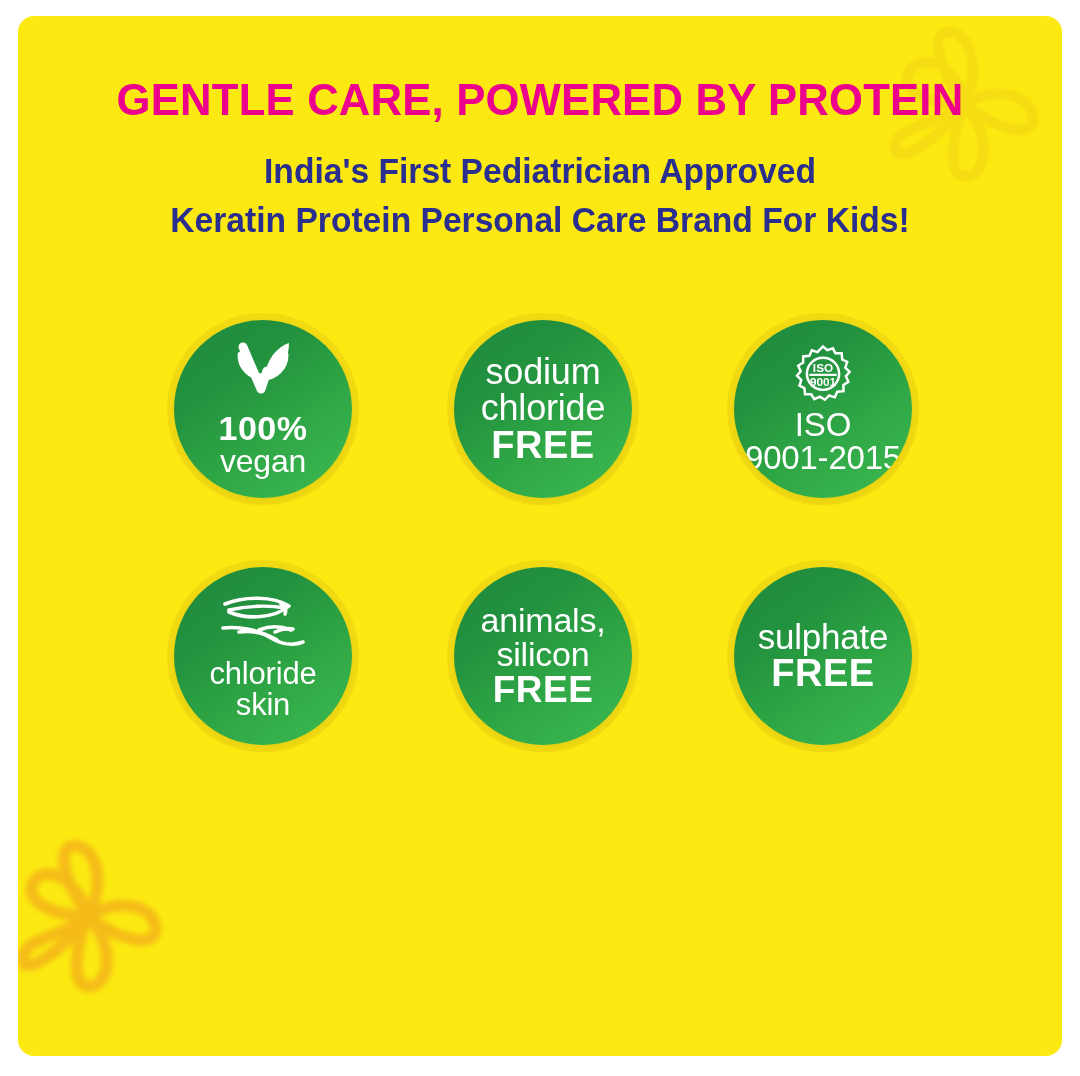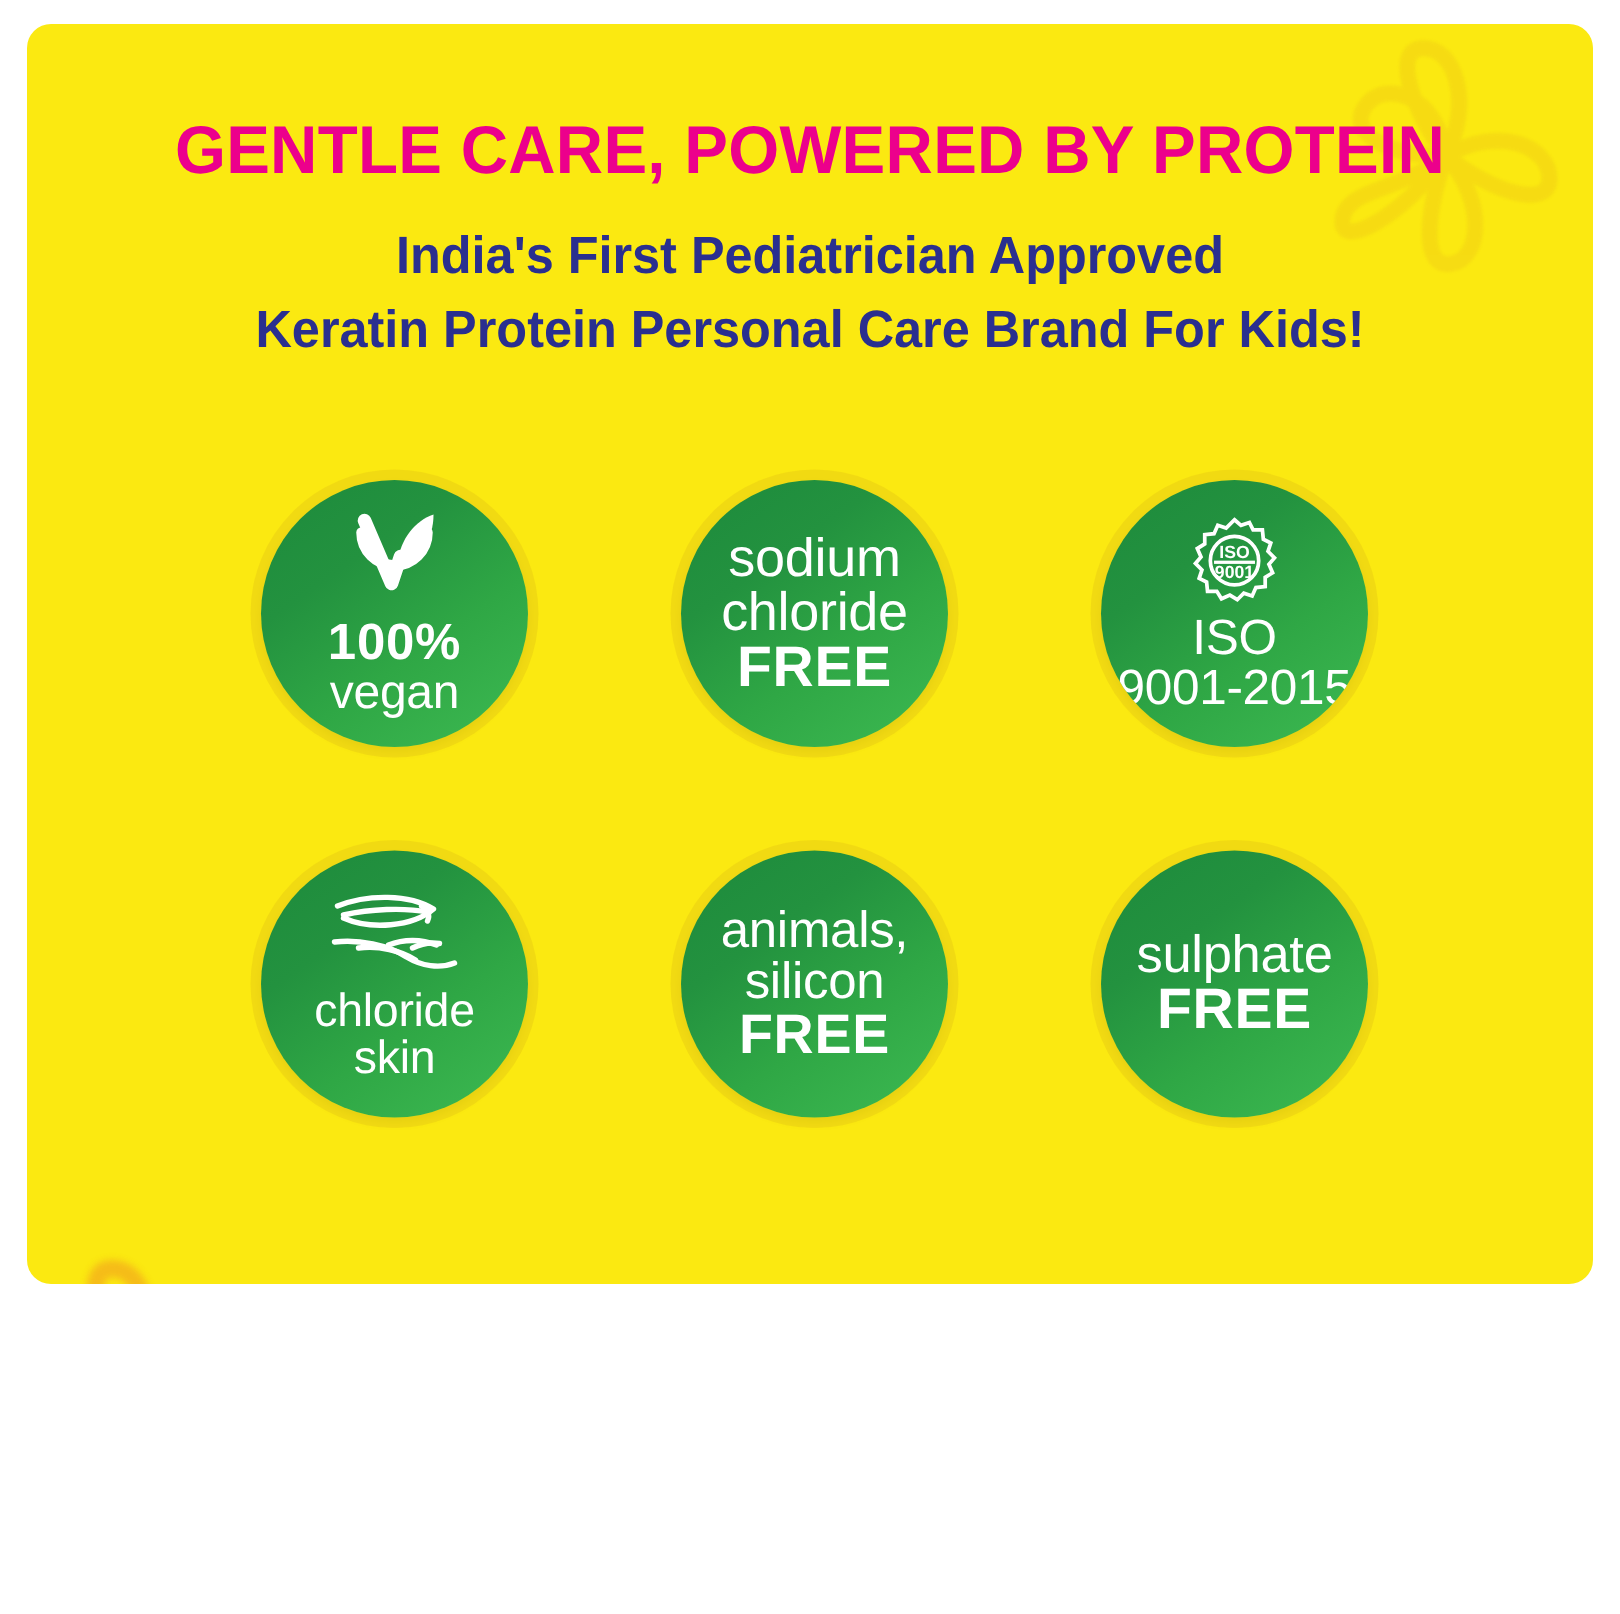--- a/index.html
+++ b/index.html
@@ -6,21 +6,21 @@
   html,body{
     width:1080px; height:1076px;
     background:#ffffff;
     font-family:"Liberation Sans", sans-serif;
     overflow:hidden;
   }
 
   #card{
     position:absolute;
     left:18px; top:16px;
-    width:1044px; height:840px;
+    width:1044px; height:1040px;
     background:#fbe911;
     border-radius:16px;
     overflow:hidden;
   }
 
   
   .flower{
     position:absolute;
     pointer-events:none;
   }

